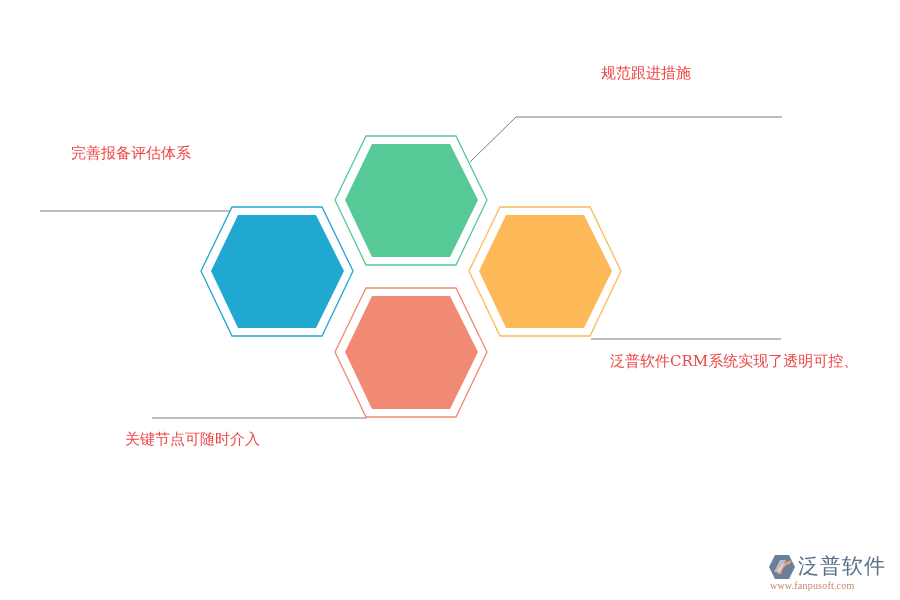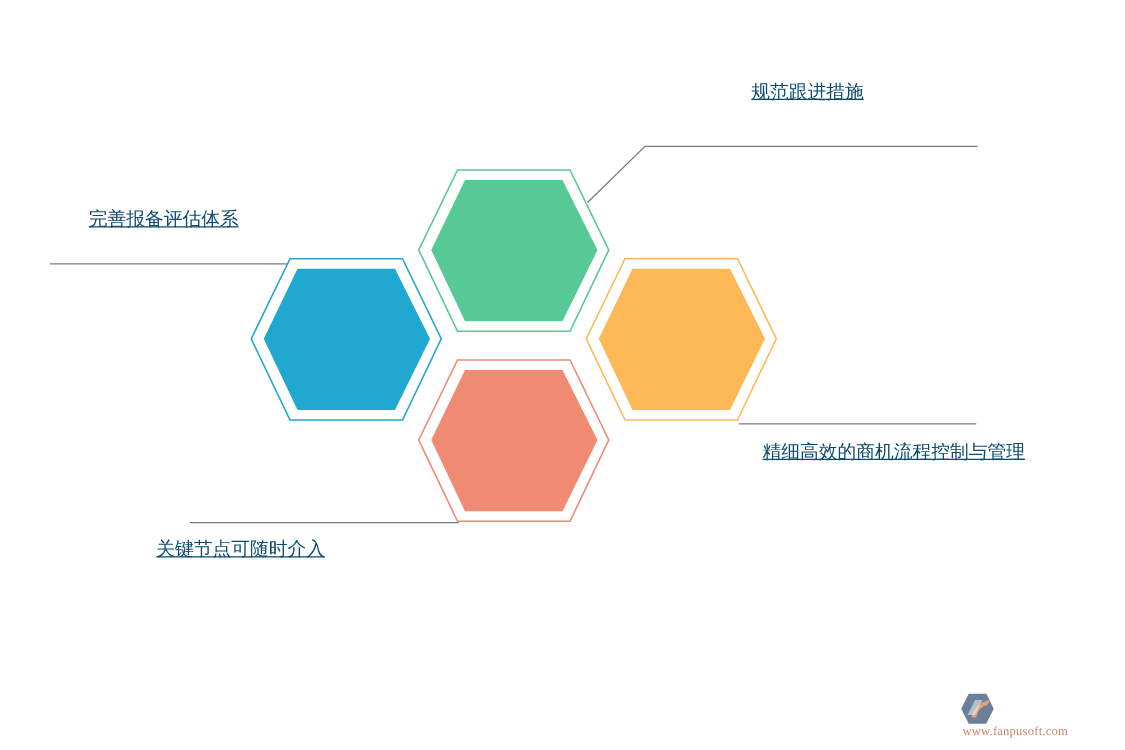--- a/index.html
+++ b/index.html
@@ -1,19 +1,19 @@
 <!DOCTYPE html>
 <html><head>
 <meta charset="utf-8">
 <style>
   html, body { margin:0; padding:0; background:#ffffff; }
   body { width:900px; height:600px; position:relative; overflow:hidden;
          font-family:"DejaVu Serif","Liberation Serif",serif; }
   #diagram { position:absolute; left:0; top:0; }
-  .label { position:absolute; color:#0c4a6e; font-size:15px; white-space:nowrap;text-decoration:underline; }
+  .label { position:absolute; color:#ef4444; font-size:15px; white-space:nowrap; }
   .label.multi { text-align:center; line-height:22px; }
   #logo { position:absolute; left:768px; top:552px; width:125px; height:42px; }
   #logo .brand { position:absolute; left:30px; top:0px; font-family:"DejaVu Sans","Liberation Sans",sans-serif;
                  font-size:21px; color:#5a6f8a; letter-spacing:1px; }
   #logo .url { position:absolute; left:2px; top:28px; font-family:Liberation Serif, serif;
                font-size:10px; color:#c9846a; letter-spacing:0.2px; }
   #logo svg { position:absolute; left:0; top:2px; }
 </style>
 </head>
 <body>
@@ -41,28 +41,29 @@
   </g>
 
   <g>
     <polygon points="335,352 366,288 456,288 487,352 456,417 366,417" fill="#ffffff" stroke="#f08a72" stroke-width="1.3"></polygon>
     <polygon points="345,352 372,296 450,296 478,352 450,409 372,409" fill="#f08a72"></polygon>
   </g>
 </svg>
 
 <div class="label" style="left:601px; top:64px;">规范跟进措施</div>
 
-<div class="label" style="left:71px; top:166px;text-align:center;">完善报备评估体系</div>
+<div class="label" style="left:71px; top:144px;text-align:center;">完善报备评估体系</div>
 
 <div class="label multi" style="left:610px; top:350px;">
-  <div>精细高效的商机流程控制与管理</div>
+  <div>泛普软件CRM系统实现了透明可控、</div>
 </div>
 
 <div class="label" style="left:125px; top:430px;">关键节点可随时介入</div>
 
 <div id="logo">
   <svg width="28" height="26" viewBox="0 0 28 26">
     <polygon points="7,1 21,1 27,13 21,25 7,25 1,13" fill="#6b7f99"></polygon>
     <path d="M9,20 Q12,8 24,6 L22,10 Q15,11 13,20 Z" fill="#e0a082"></path>
     <path d="M6,18 L12,6 L18,6 L12,18 Z" fill="#ffffff" opacity="0.5"></path>
   </svg>
+  <span class="brand">泛普软件</span>
   <span class="url">www.fanpusoft.com</span>
 </div>
 
 </body></html>

